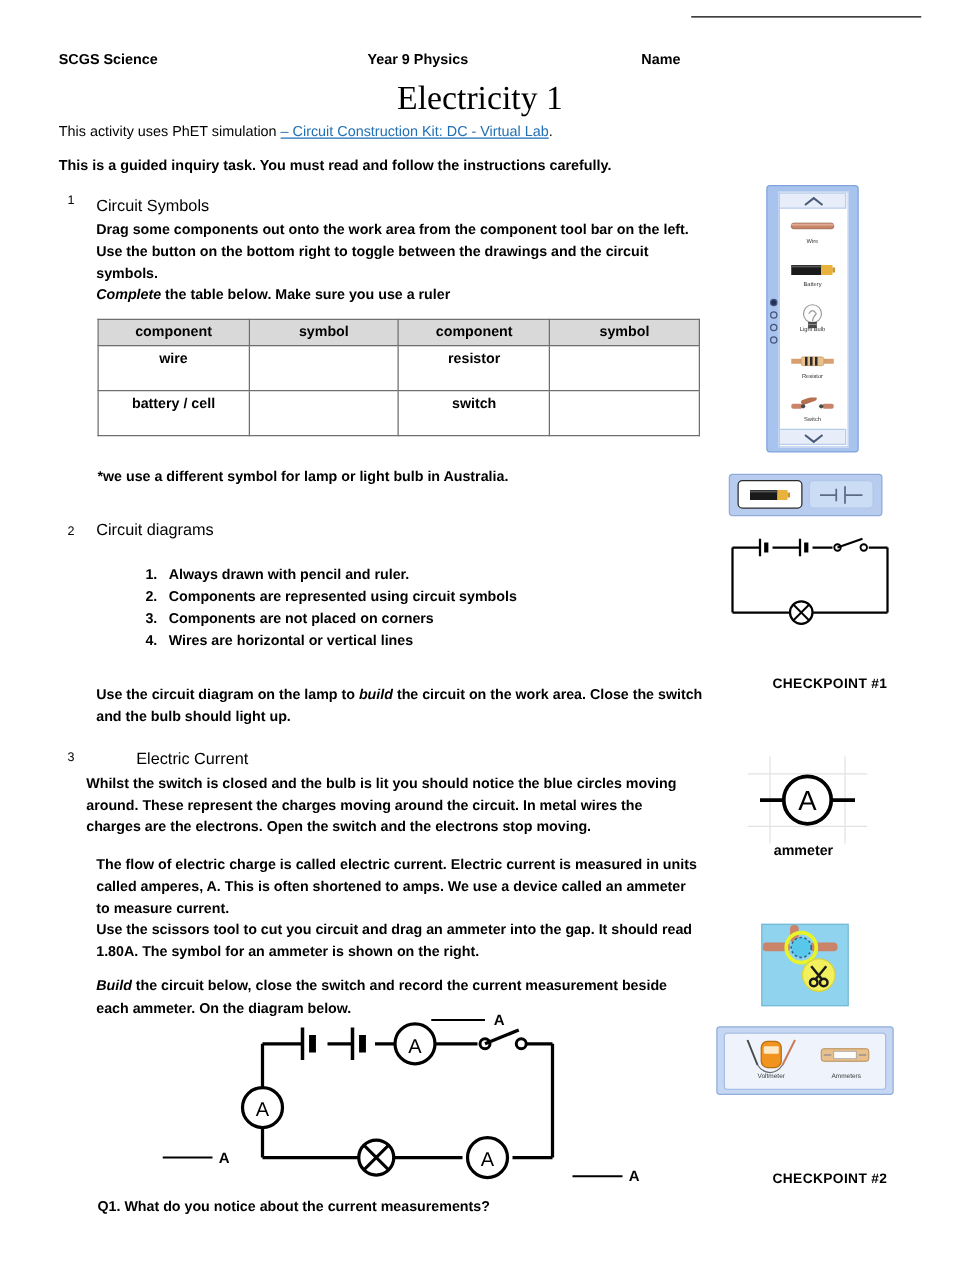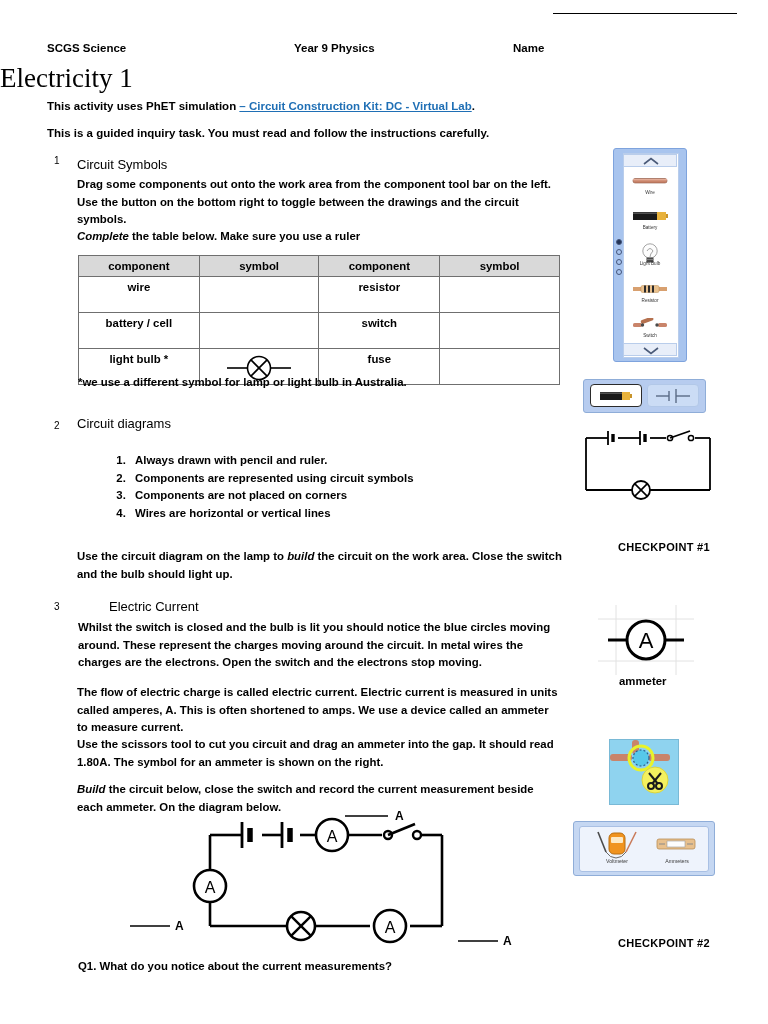--- a/index.html
+++ b/index.html
@@ -41,31 +41,31 @@
     left: 553px;
     top: 13px;
     width: 184px;
     border-bottom: 1.6px solid #000;
   }
   .doc-title {
     position: absolute;
     top: 63px;
     left: 0;
     width: 768px;
-    text-align: left;
+    text-align: center;
     font-family: "Liberation Serif", serif;
     font-size: 27px;
     line-height: 30px;
   }
   .intro1 {
     position: absolute;
     left: 47px;
     top: 100px;
     font-size: 11.5px;
-    font-weight: bold;
+    font-weight: normal;
   }
   .intro1 .lnk {
     color: #1f6fb5;
     text-decoration: underline;
   }
   .intro2 {
     position: absolute;
     left: 47px;
     top: 127px;
     font-size: 11.5px;
@@ -149,21 +149,21 @@
     font-size: 11.4px;
     font-weight: bold;
     line-height: 17.6px;
   }
   ol.rules li { padding-left: 6px; }
   #s2-p2   { left: 77px; top: 548px; width: 485px; }
 
   
   #s3-num  { left: 54px; top: 601px; }
   #s3-head { left: 77px; top: 599px; padding-left: 32px; }
-  #s3-p1   { left: 78px; top: 619px; width: 485px; }
+  #s3-p1   { left: 69px; top: 619px; width: 485px; }
   #s3-p2   { left: 77px; top: 684px; width: 485px; }
   #s3-p3   { left: 77px; top: 736px; width: 485px; }
   #s3-p4   { left: 77px; top: 781px; width: 485px; }
 
   
   .question {
     position: absolute;
     left: 78px;
     top: 960px;
     font-size: 11.4px;
@@ -353,34 +353,20 @@
         <td></td>
         <td>resistor</td>
         <td></td>
       </tr>
       <tr>
         <td>battery / cell</td>
         <td></td>
         <td>switch</td>
         <td></td>
       </tr>
-      <tr>
-        <td>light bulb *</td>
-        <td class="bulbcell">
-          <svg class="bulb-svg" width="64" height="34" viewBox="0 0 64 34">
-            <line x1="0" y1="17" x2="20" y2="17" stroke="#000" stroke-width="1.6"></line>
-            <line x1="44" y1="17" x2="64" y2="17" stroke="#000" stroke-width="1.6"></line>
-            <circle cx="32" cy="17" r="11.5" fill="none" stroke="#000" stroke-width="1.6"></circle>
-            <line x1="23.9" y1="8.9" x2="40.1" y2="25.1" stroke="#000" stroke-width="1.6"></line>
-            <line x1="40.1" y1="8.9" x2="23.9" y2="25.1" stroke="#000" stroke-width="1.6"></line>
-          </svg>
-        </td>
-        <td>fuse</td>
-        <td></td>
-      </tr>
     </tbody>
   </table>
   <div class="tab-note">*we use a different symbol for lamp or light bulb in Australia.</div>
 
   <div class="sec-num" id="s2-num">2</div>
   <div class="sec-head" id="s2-head">Circuit diagrams</div>
   <ol class="rules">
     <li>Always drawn with pencil and ruler.</li>
     <li>Components are represented using circuit symbols</li>
     <li>Components are not placed on corners</li>

